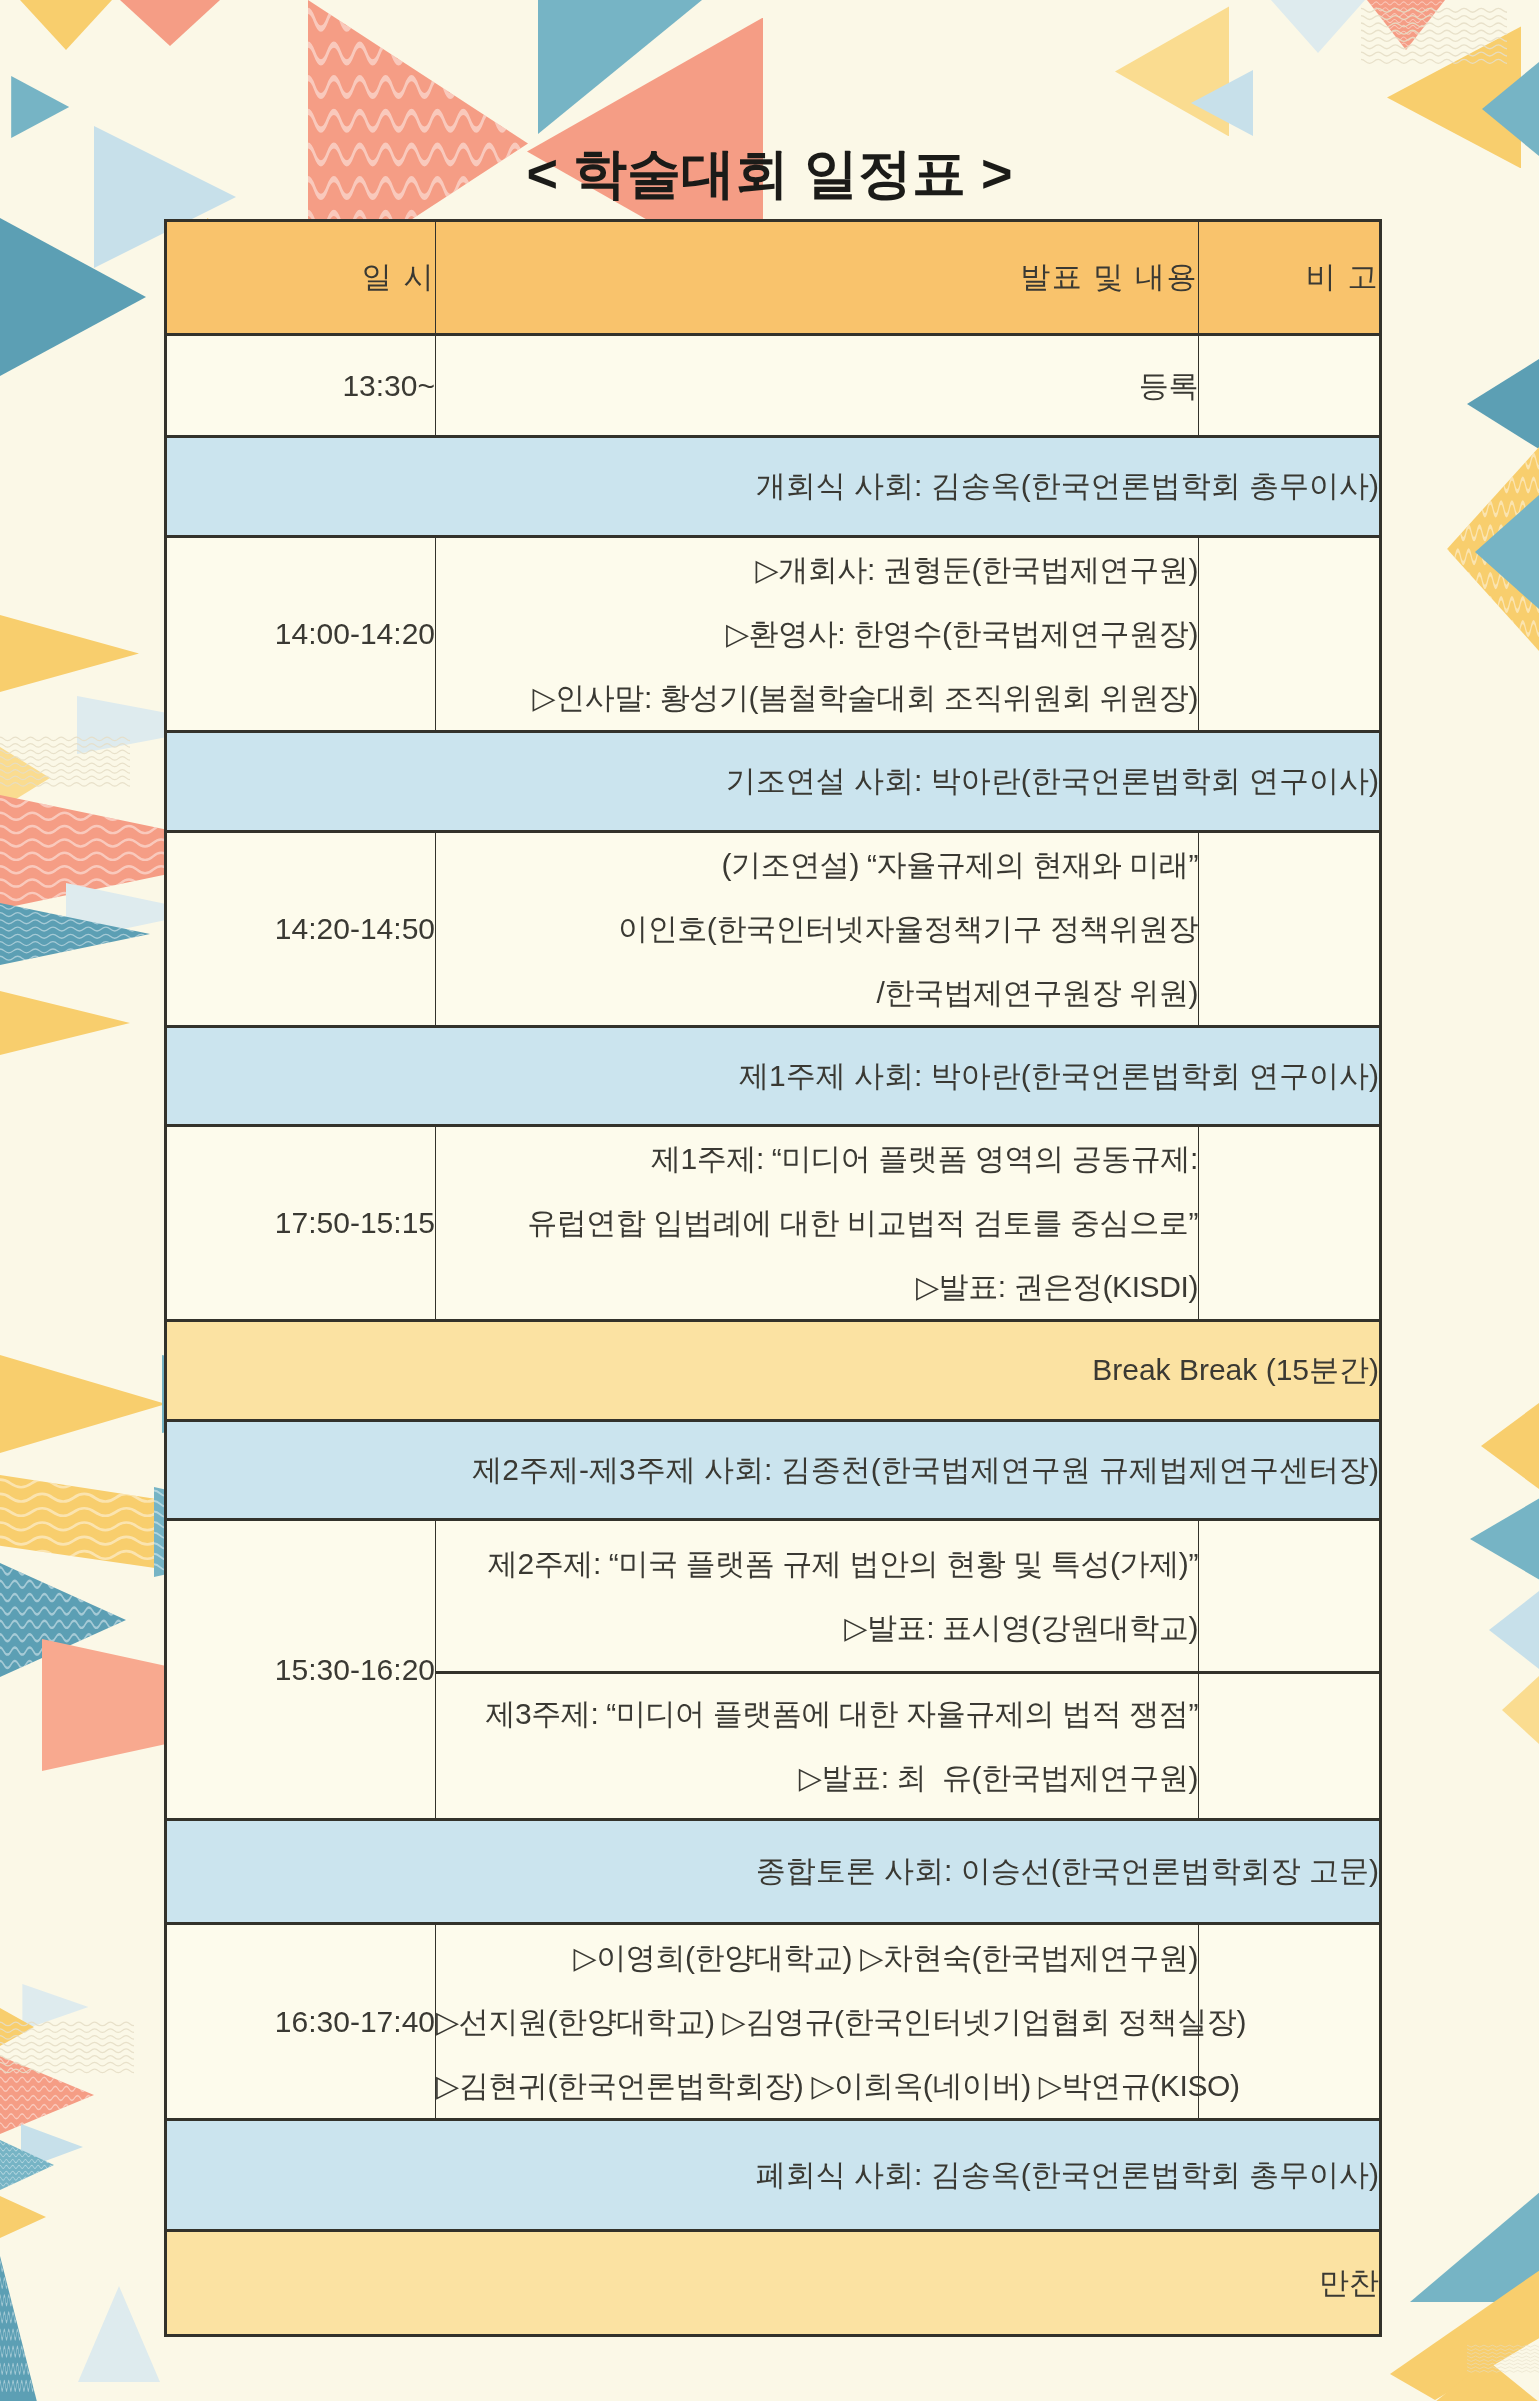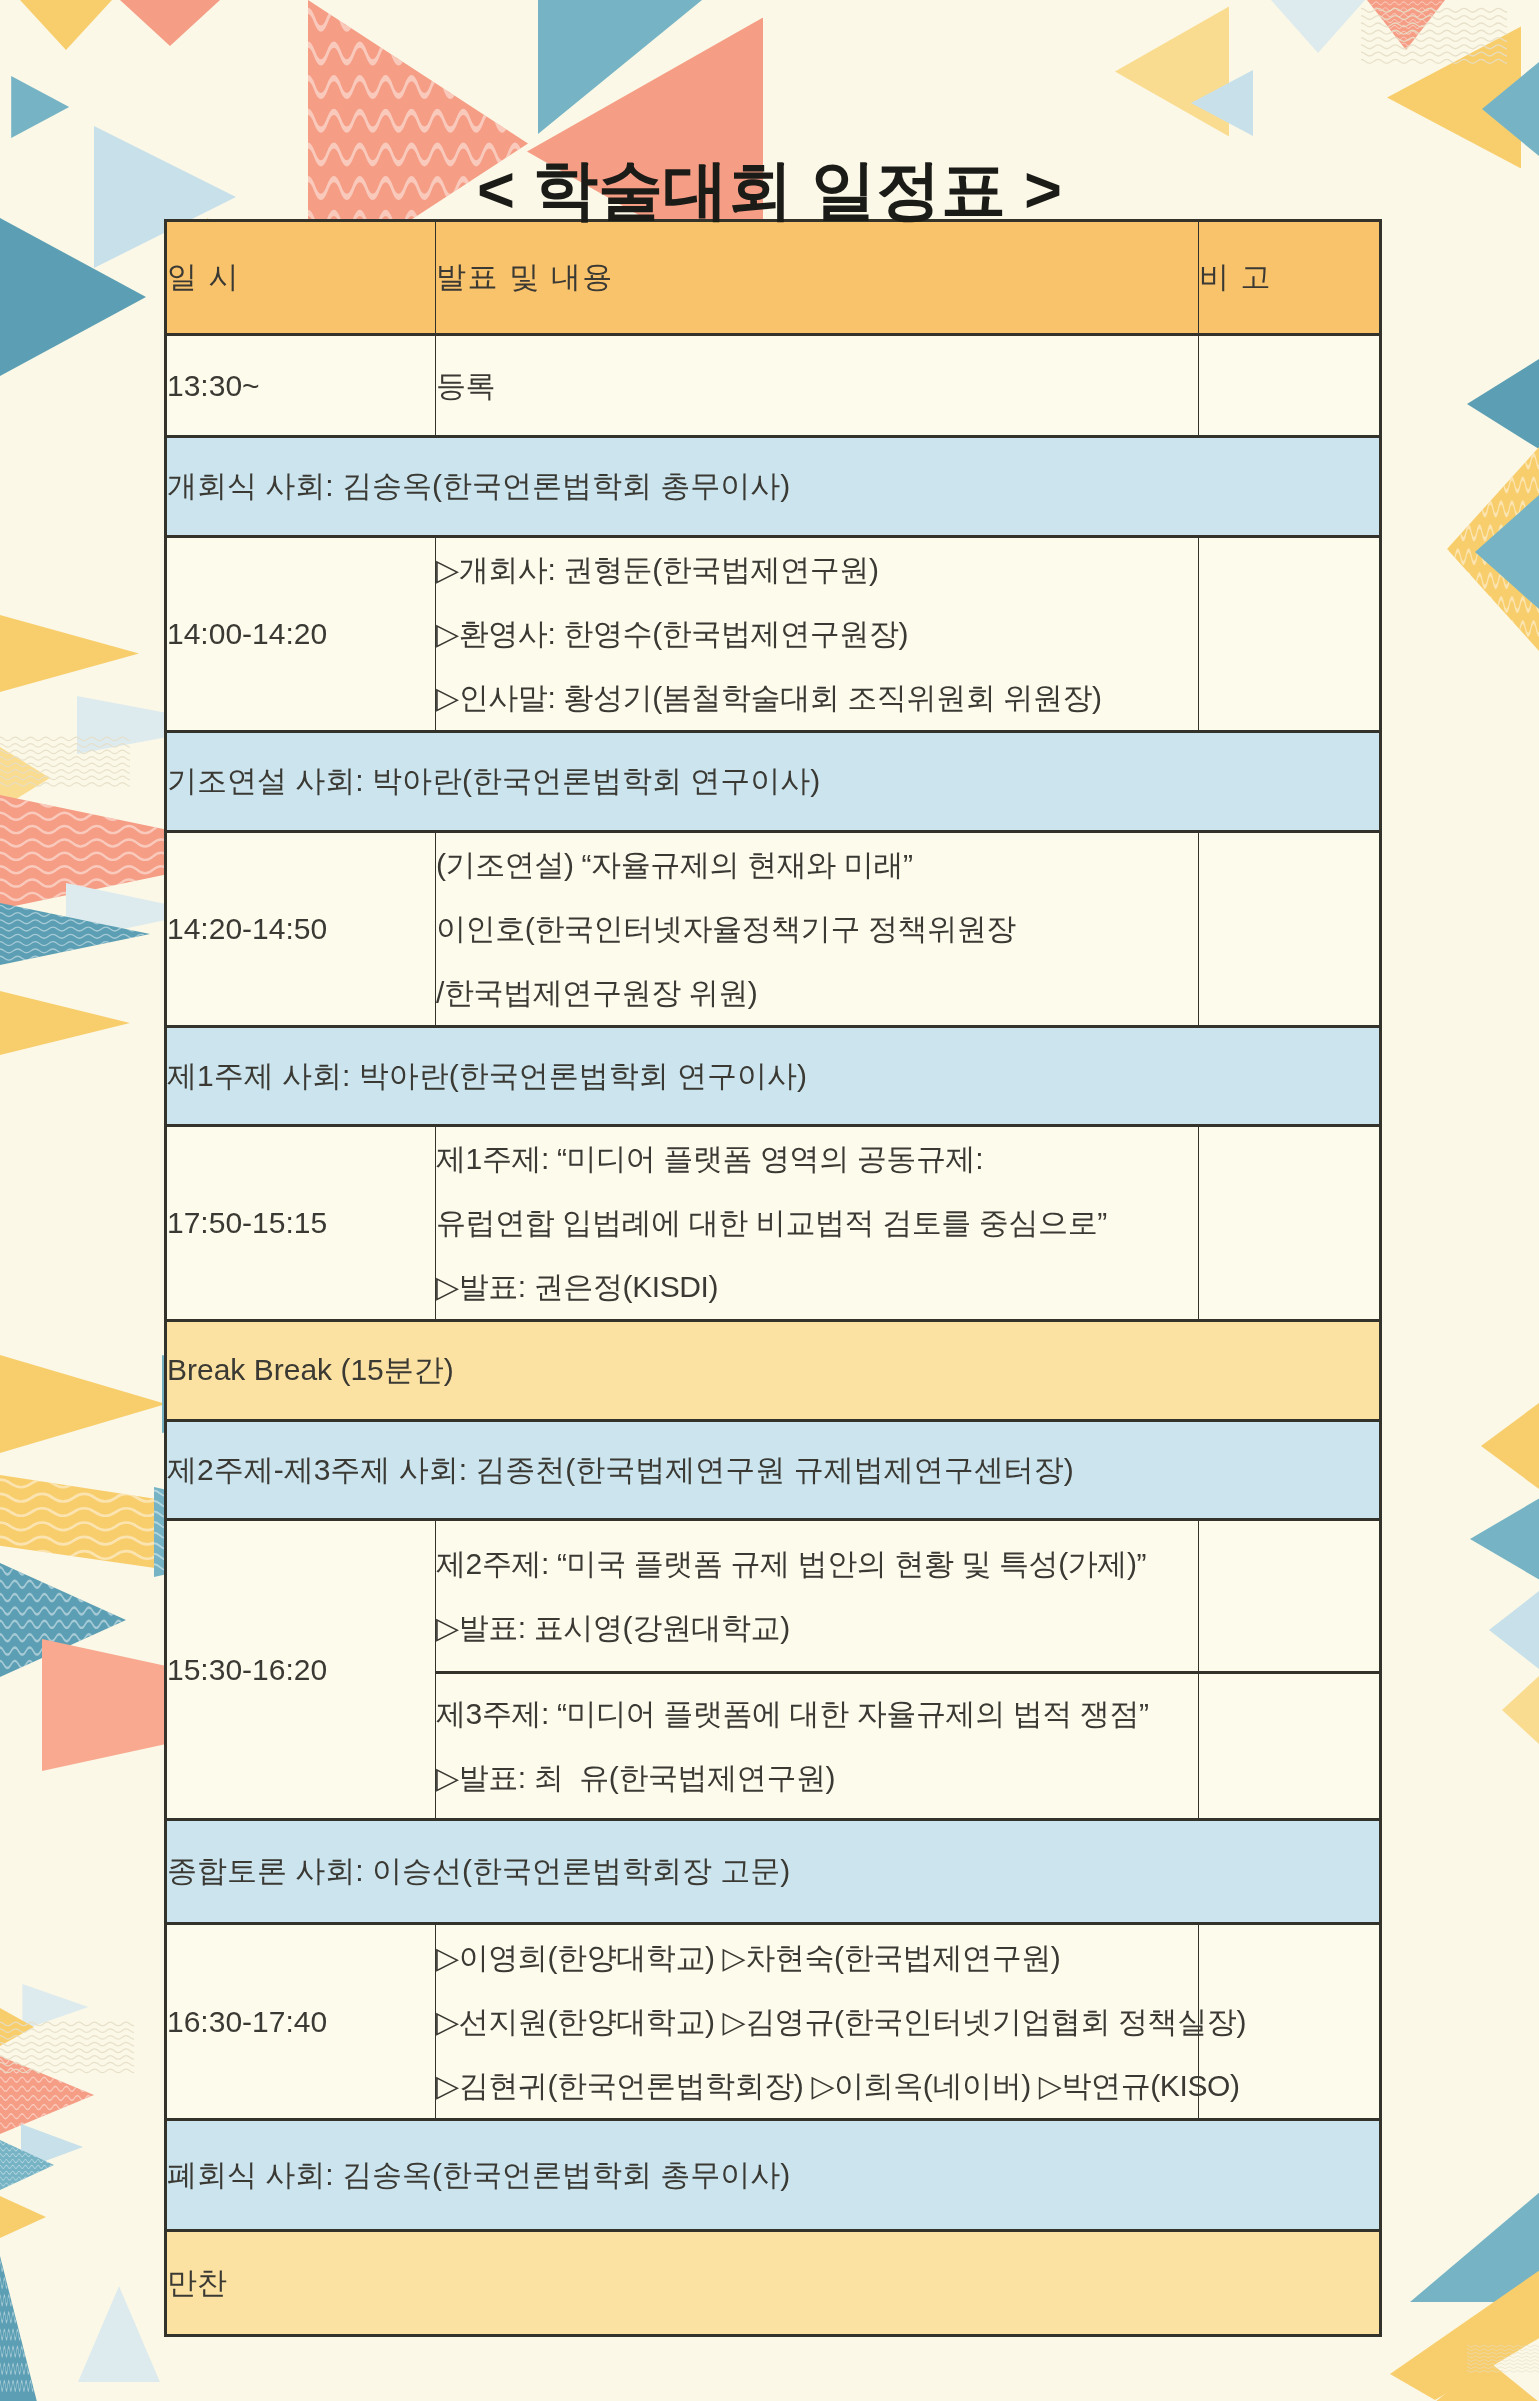--- a/index.html
+++ b/index.html
@@ -8,32 +8,32 @@
     background:var(--bg,#FBF8E7);
     font-family:"Liberation Sans","DejaVu Sans",sans-serif;
     color:var(--text,#3A3933);
   }
   #decor{position:absolute;inset:0;z-index:1;}
   .tri{position:absolute;}
   .tri svg{position:absolute;inset:0;width:100%;height:100%;}
   .wavepatch{position:absolute;}
   #page-title{
     position:absolute;top:102px;left:0;width:1539px;z-index:3;
-    text-align:center;font-size:65px;font-weight:bold;
+    text-align:center;font-size:54px;font-weight:bold;
     color:var(--title,#1B1B18);letter-spacing:0px;
   }
   #schedule-table{
     position:absolute;left:164px;top:219px;width:1214px;height:2112px;z-index:2;
     border-collapse:collapse;table-layout:fixed;
     background:var(--cell,#FDFBEC);
   }
   #schedule-table td,#schedule-table th{
     border:1.6px solid var(--border,#33322B);
     border-top-width:3.2px;border-bottom-width:3.2px;
-    padding:0;text-align:left;vertical-align:middle;
+    padding:0;text-align:right;vertical-align:middle;
     font-size:30px;font-weight:normal;
   }
   #schedule-table{border:3.2px solid var(--border,#33322B);}
   tr.header-row th{
     background:var(--orange,#F9C36C);
     font-size:38px;font-weight:bold;letter-spacing:1.6px;
   }
   td.time-cell{font-size:30px;}
   td.content-cell .line{line-height:64px;letter-spacing:-0.4px;white-space:nowrap;}
   tr.section-row td{background:var(--blue,#CBE4EE);font-size:30px;}

